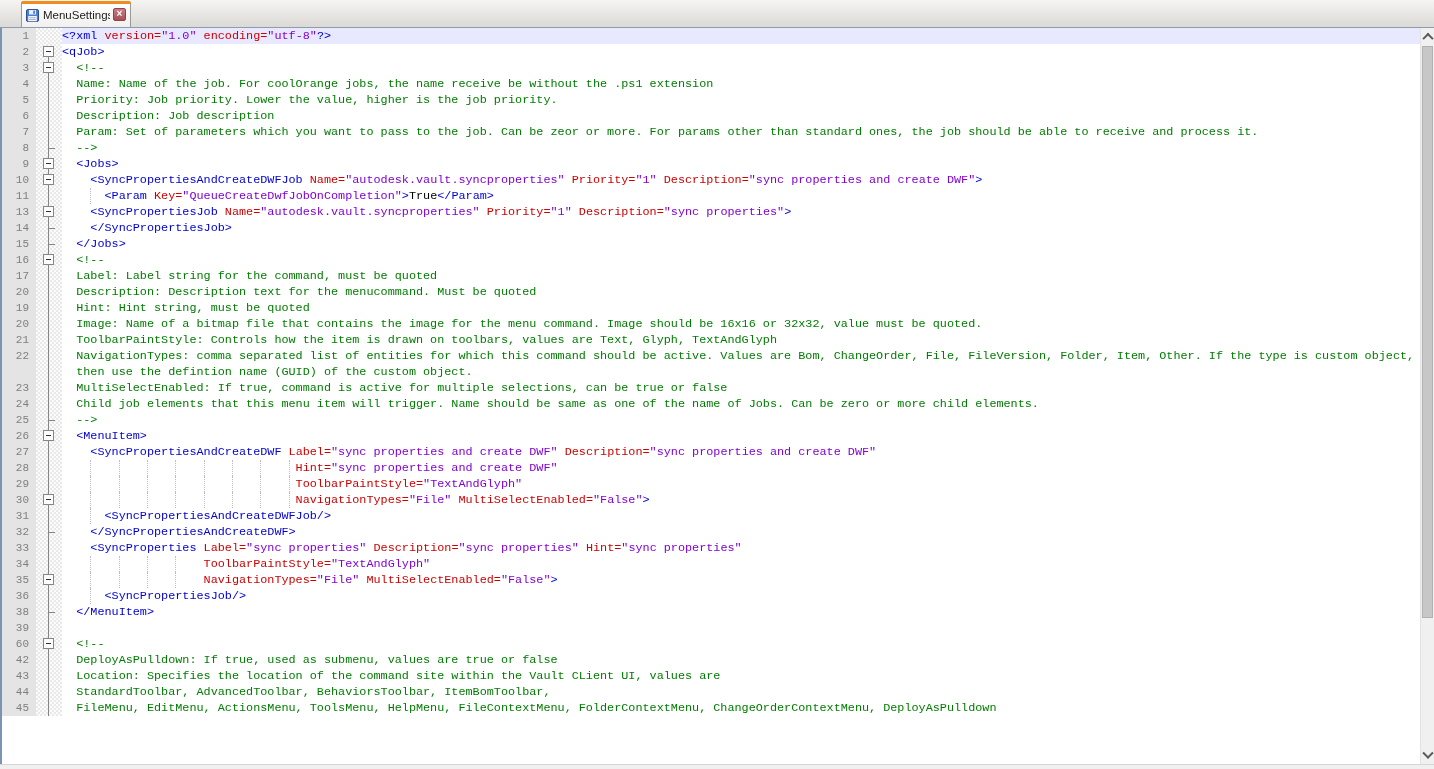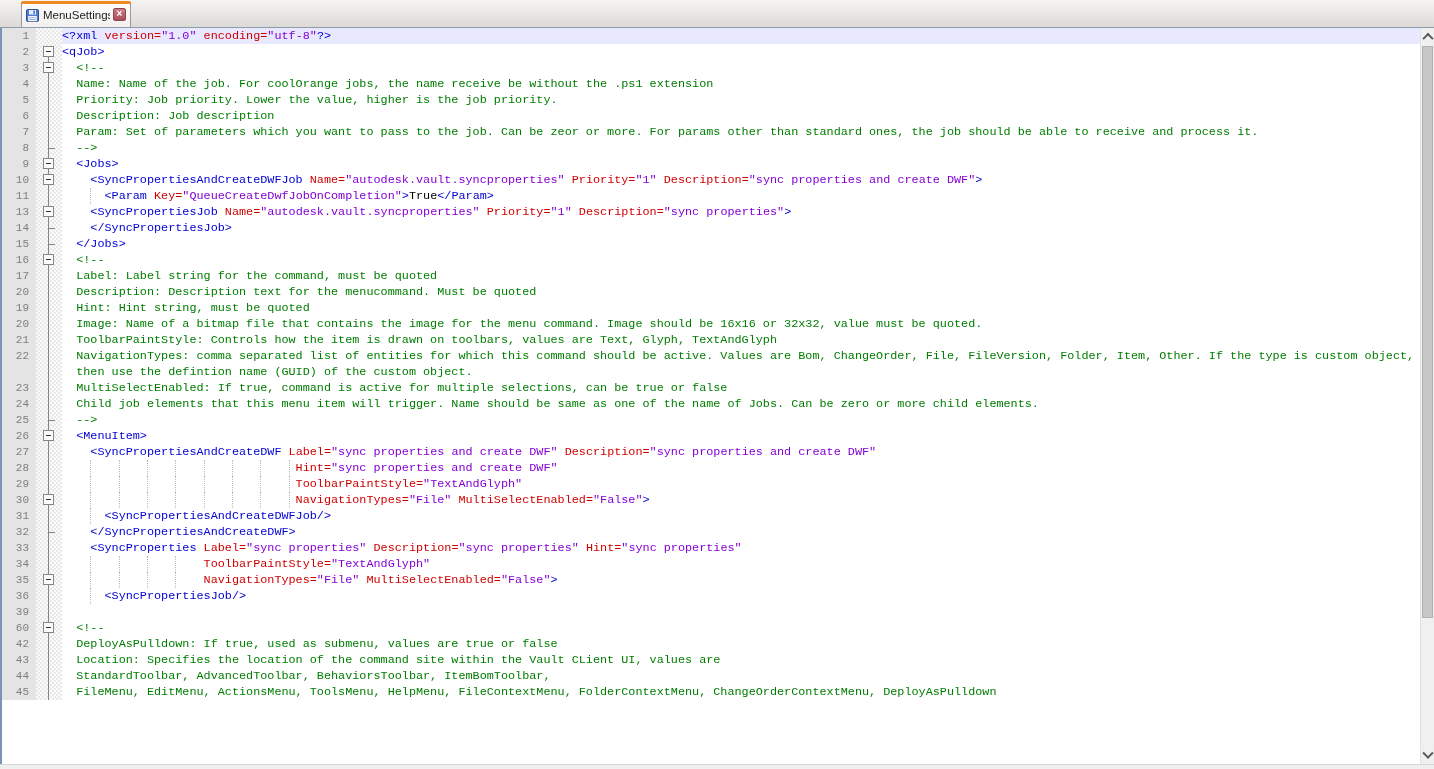--- a/index.html
+++ b/index.html
@@ -266,20 +266,25 @@
             <span class="bx"></span>
           </div>
           <div class="code"><span class="attr">                    NavigationTypes=</span><span class="val">"File"</span><span class="attr"> MultiSelectEnabled=</span><span class="val">"False"</span><span class="tag">&gt;</span><span class="g" style="left:28.32px"></span><span class="g" style="left:56.64px"></span><span class="g" style="left:84.96000000000001px"></span><span class="g" style="left:113.28px"></span></div>
         </div>
         <div class="row">
           <div class="num">36</div>
           <div class="fold f-v"></div>
           <div class="code"><span class="tag">      &lt;SyncPropertiesJob/&gt;</span><span class="g" style="left:28.32px"></span></div>
         </div>
         <div class="row">
+          <div class="num">38</div>
+          <div class="fold f-e"></div>
+          <div class="code"><span class="tag">  &lt;/MenuItem&gt;</span></div>
+        </div>
+        <div class="row">
           <div class="num">39</div>
           <div class="fold f-v"></div>
           <div class="code"></div>
         </div>
         <div class="row">
           <div class="num">60</div>
           <div class="fold f-b">
             <span class="bx"></span>
           </div>
           <div class="code"><span class="com">  &lt;!--</span></div>

